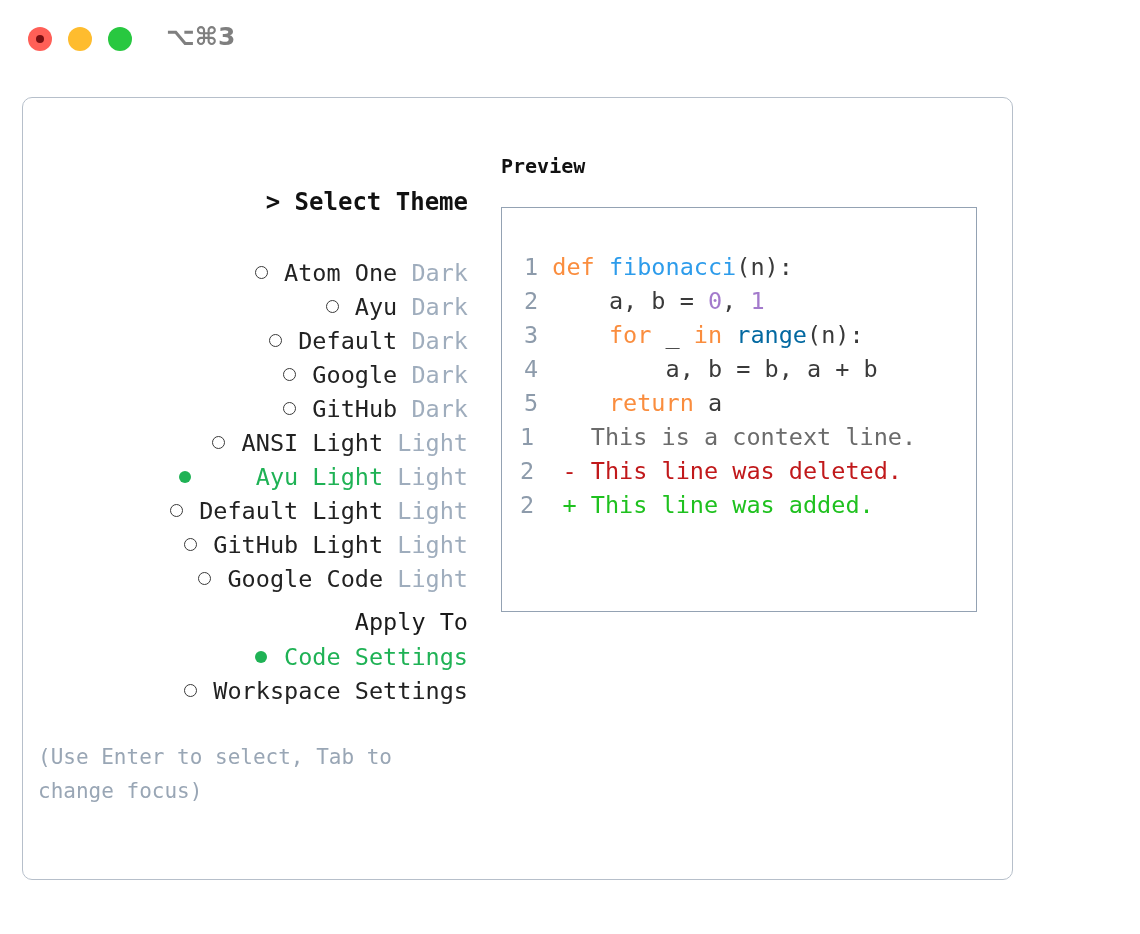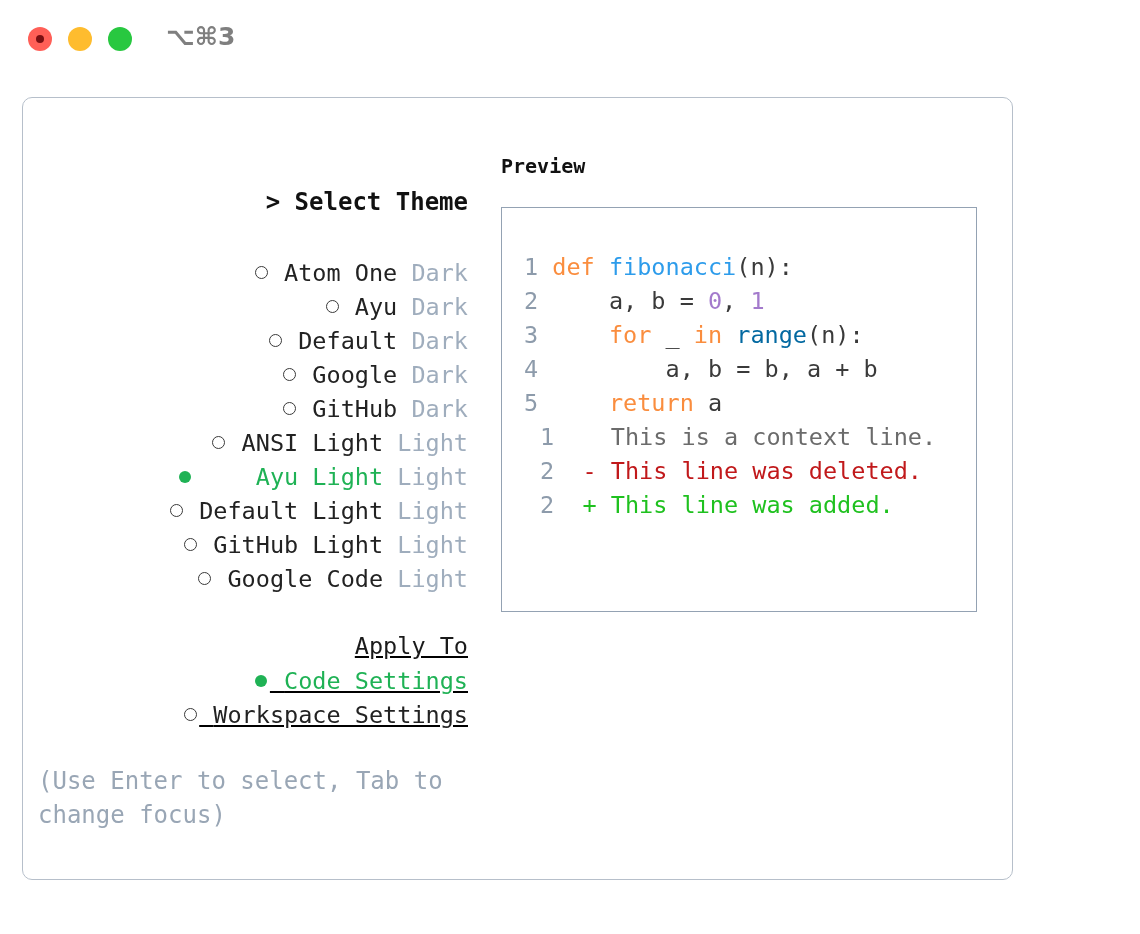--- a/index.html
+++ b/index.html
@@ -122,36 +122,36 @@
     background: transparent;
     border: 1.8px solid #3a3a3a;
     width: 11px;
     height: 11px;
   }
 
   .theme-name { color: #222222; }
   .theme-name.selected { color: #1fb255; margin-left: 48px; }
   .theme-kind { color: #9fadbd; }
 
-  #apply-to-block { margin-top: 32px; text-decoration: underline; }
+  #apply-to-block { margin-top: 8px; }
 
   #apply-to-header {
     color: #1a1a1a;
     padding-left: 27px;
     font-size: 23.5px;
     line-height: 36px;
   }
 
   .apply-label { color: #222222; }
   .apply-label.selected { color: #1fb255; }
 
   #hint-block {
     margin-top: 32px;
     color: #99a6b5;
-    font-size: 24px;
+    font-size: 21px;
     line-height: 34px;
     width: 420px;
     white-space: normal;
   }
 
   
   #right-col {
     position: absolute;
     left: 478px;
     top: 50px;
@@ -196,21 +196,21 @@
   }
 
   .tok-kw   { color: #fa8d3e; }
   .tok-fn   { color: #2d9ceb; }
   .tok-num  { color: #a37acc; }
   .tok-call { color: #0369a1; }
   .tok-txt  { color: #3a3a3a; }
 
   #diff-area {
     position: absolute;
-    left: 38px;
+    left: 18px;
     top: 212px;
     width: 440px;
   }
 
   .diff-ctx { color: #6b6b6b; }
   .diff-del { color: #c1191b; }
   .diff-add { color: #1fc11f; }
 </style>
 </head>
 <body>

